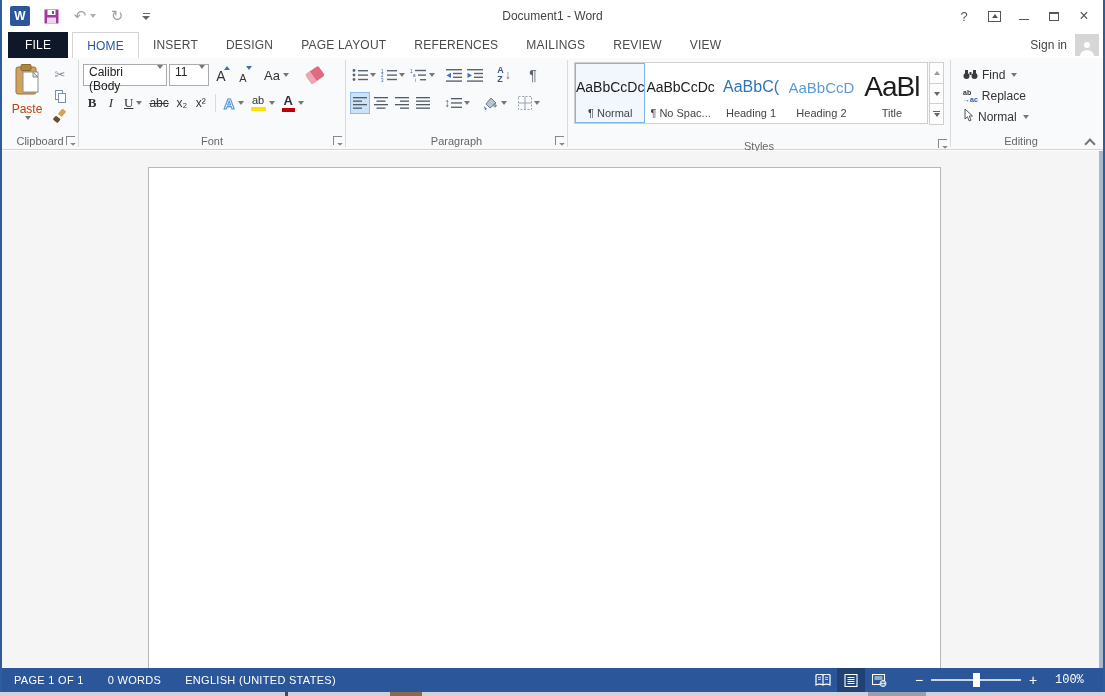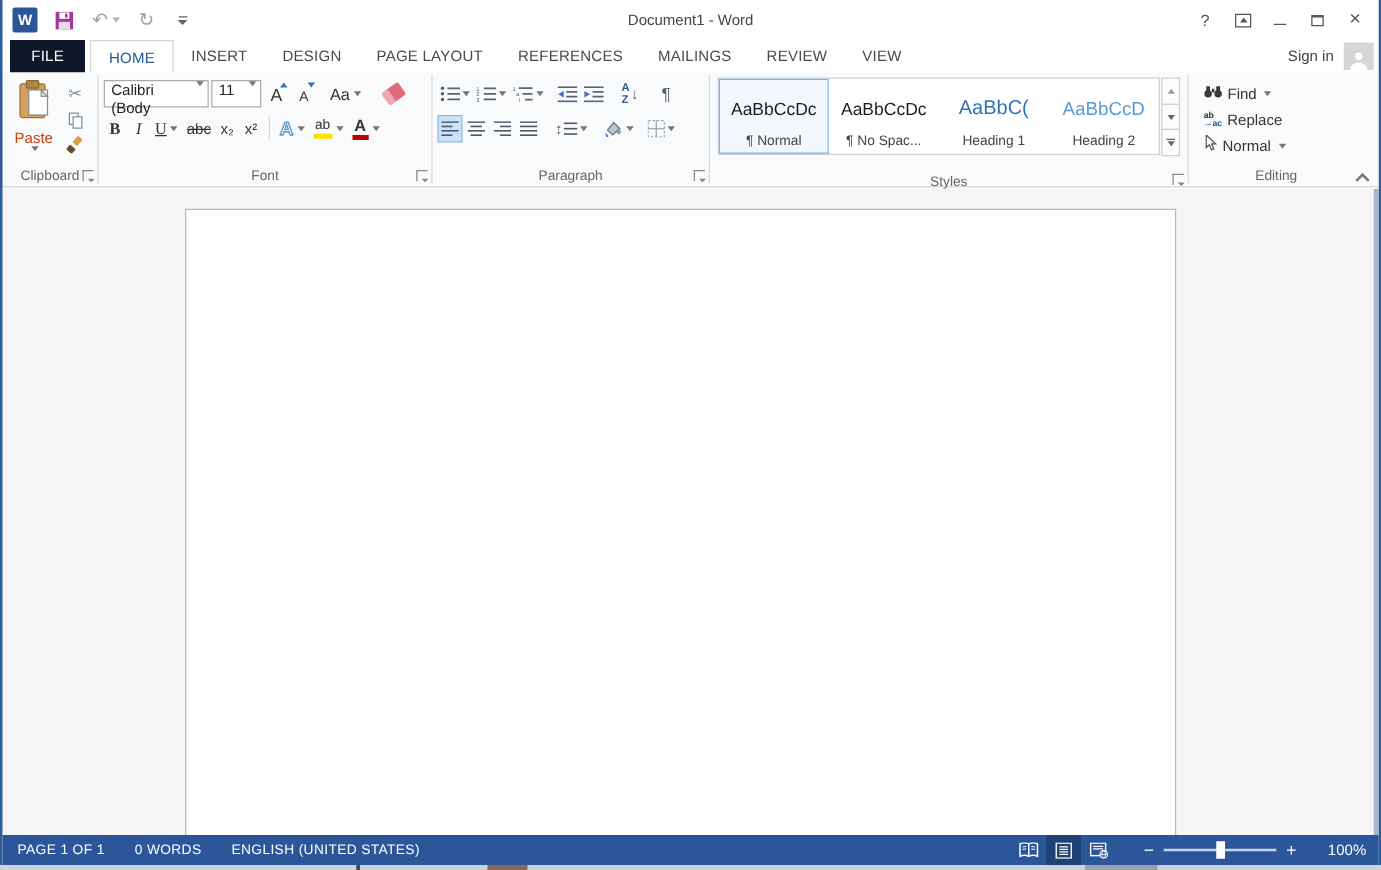--- a/index.html
+++ b/index.html
@@ -135,21 +135,21 @@
   
   .statusbar { position:absolute; left:2px; right:2px; top:668px; height:24px; background:#2b579a; display:flex; align-items:center; color:#fff; }
   .sb-left { display:flex; align-items:center; gap:24px; padding-left:12px; font-size:11px; letter-spacing:.3px; }
   .sb-right { margin-left:auto; display:flex; align-items:center; padding-right:10px; }
   .viewbtn { width:28px; height:24px; display:flex; align-items:center; justify-content:center; }
   .viewbtn.sel { background:rgba(0,0,0,0.25); }
   .zoom-ctrl { display:flex; align-items:center; margin-left:18px; }
   .zoom-sign { font-size:14px; width:16px; text-align:center; color:#fff; }
   .zoom-track { position:relative; width:90px; height:2px; background:rgba(255,255,255,0.75); margin:0 4px; }
   .zoom-thumb { position:absolute; left:42px; top:-6px; width:7px; height:14px; background:#ffffff; }
-  .zoom-pct { font-size:12px; margin-left:14px; width:38px; text-align:right; }
+  .zoom-pct { font-size:12px; margin-left:14px; width:38px; text-align:left;font-family:Liberation Mono, monospace; }
 
   
   .sliver { position:absolute; left:0; right:0; top:692px; height:4px; background:#cfd3d9; }
   .sliver .dark-line { position:absolute; left:285px; width:3px; height:4px; background:#4a4a4a; }
   .sliver .brown-patch { position:absolute; left:390px; width:32px; height:4px; background:#8a6a4e; }
   .sliver .gray-patch { position:absolute; left:868px; width:58px; height:4px; background:#9aa0a8; }
 </style>
 </head>
 <body>
 
@@ -482,20 +482,24 @@
               <span class="sty-preview">AaBbCcDc</span>
               <span class="sty-label">¶ No Spac...</span>
             </div>
             <div class="style-item sty-h1">
               <span class="sty-preview">AaBbC(</span>
               <span class="sty-label">Heading 1</span>
             </div>
             <div class="style-item sty-h2">
               <span class="sty-preview">AaBbCcD</span>
               <span class="sty-label">Heading 2</span>
+            </div>
+            <div class="style-item sty-title">
+              <span class="sty-preview">AaBl</span>
+              <span class="sty-label">Title</span>
             </div>
           </div>
           <div class="gal-scroll">
             <span class="gal-sbtn">
                 <span class="tri-up"></span>
               </span>
             <span class="gal-sbtn">
                 <span class="tri-dn"></span>
               </span>
             <span class="gal-sbtn">

